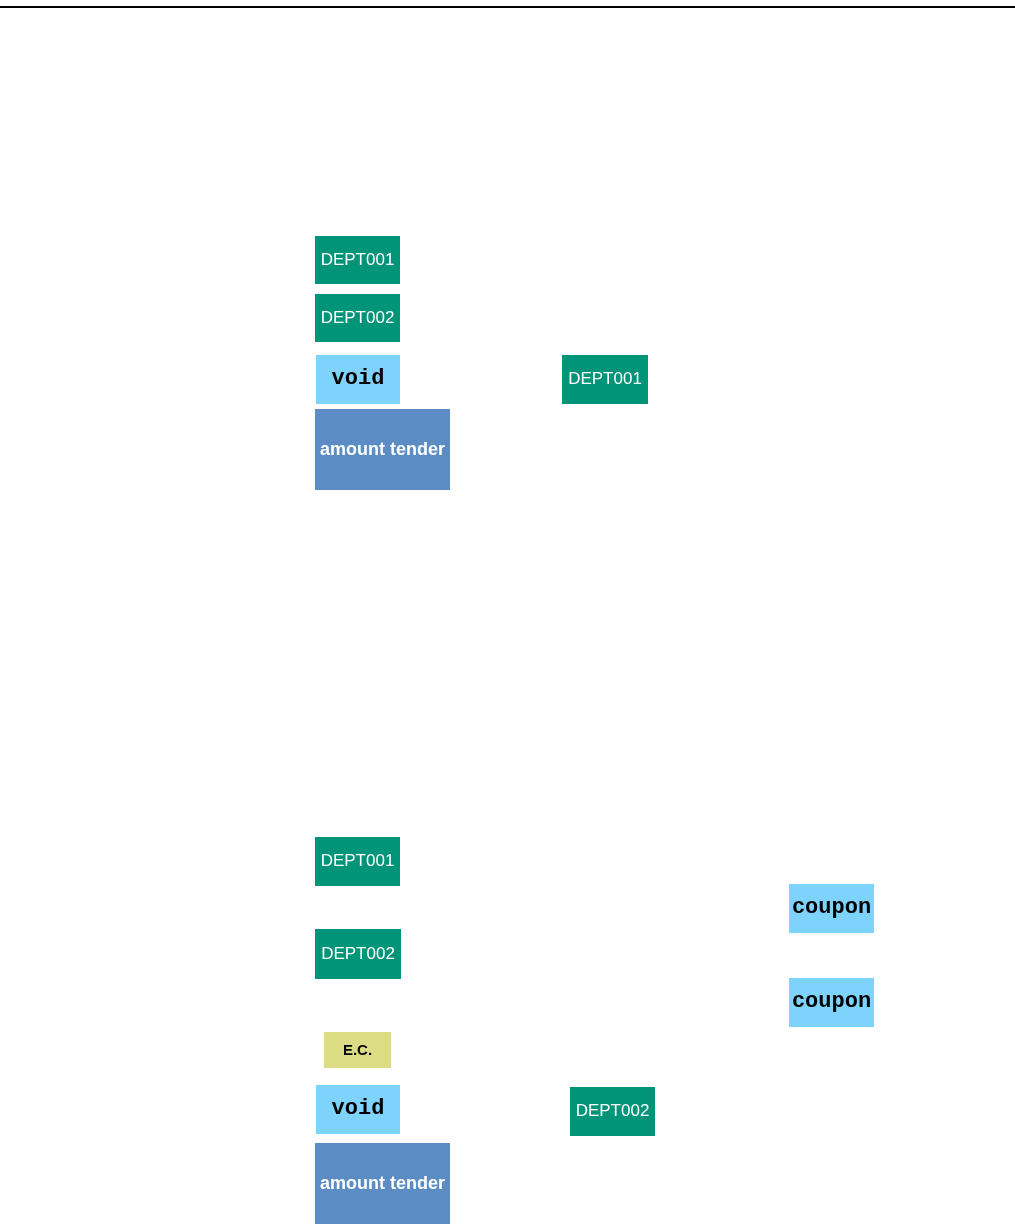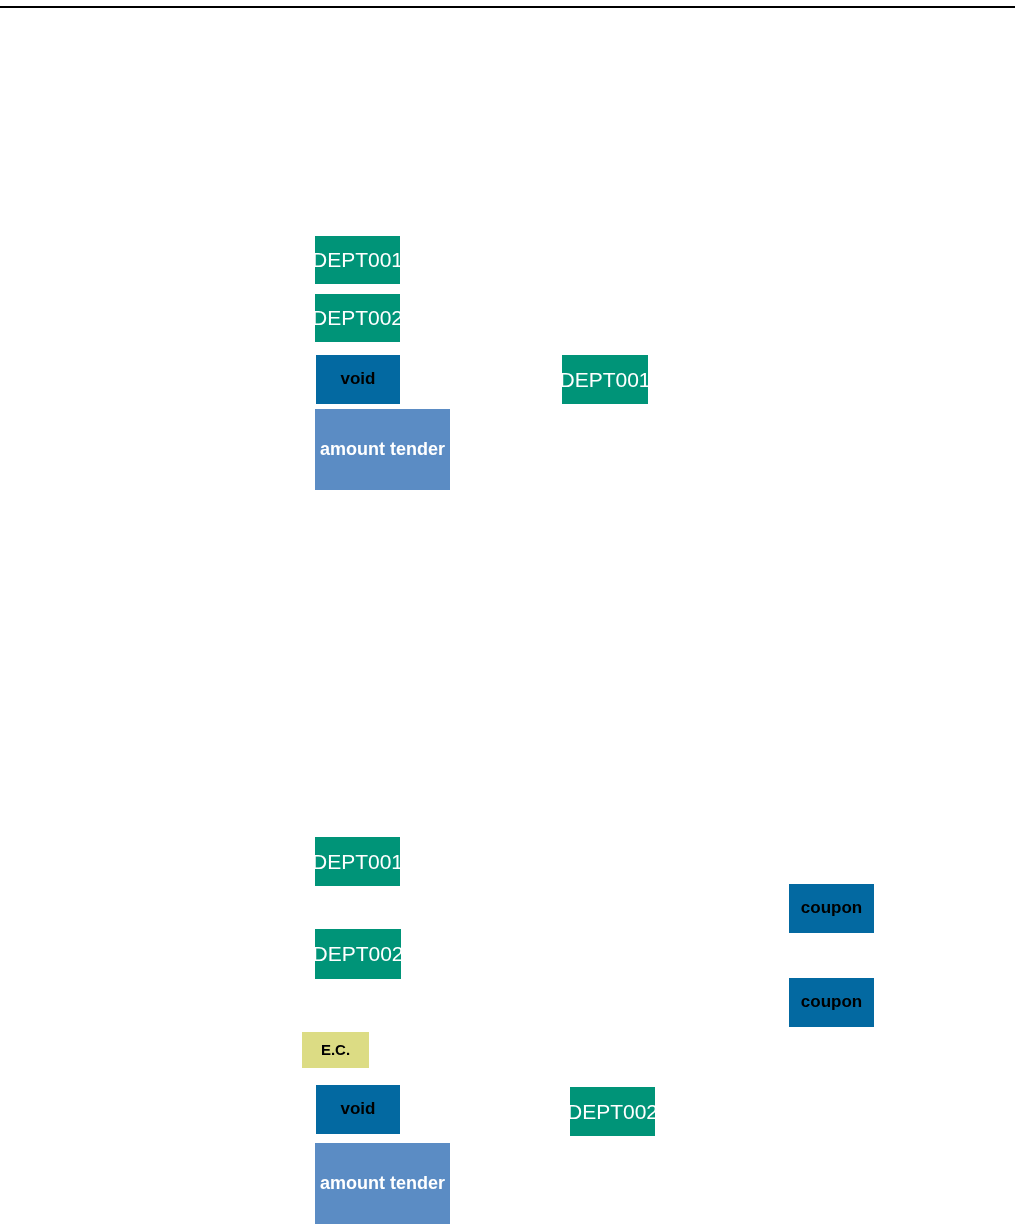--- a/index.html
+++ b/index.html
@@ -27,28 +27,29 @@
     align-items: center;
     justify-content: center;
     box-sizing: border-box;
     text-align: center;
     line-height: 1.1;
     white-space: nowrap;
   }
   .node-dept {
     background: #009478;
     color: #ffffff;
-    font-size: 21px;
+    font-size: 17px;
     font-weight: 400;
   }
   .node-yellow {
-    background: #0369a1;
+    background: #7dd3fc;
     color: #000000;
-    font-size: 17px;
+    font-size: 22px;
     font-weight: bold;
+    font-family: Liberation Mono, monospace;
   }
   .node-yellow-light {
     background: #dcdc84;
     color: #000000;
     font-size: 15px;
     font-weight: bold;
   }
   .node-blue {
     background: #5b8cc4;
     color: #ffffff;
@@ -67,21 +68,21 @@
       <div style="position: absolute; left: 0px; top: 0px; width: 100%; height: 100%;">
         <div class="node node-dept" style="left: 315px; top: 236px; width: 85px; height: 48px;">DEPT001</div>
         <div class="node node-dept" style="left: 315px; top: 294px; width: 85px; height: 48px;">DEPT002</div>
         <div class="node node-yellow" style="left: 316px; top: 355px; width: 84px; height: 49px;">void</div>
         <div class="node node-blue" style="left: 315px; top: 409px; width: 135px; height: 81px;">amount tender</div>
         <div class="node node-dept" style="left: 562px; top: 355px; width: 86px; height: 49px;">DEPT001</div>
       </div>
       <div style="position: absolute; left: 0px; top: 0px; width: 100%; height: 100%;">
         <div class="node node-dept" style="left: 315px; top: 837px; width: 85px; height: 49px;">DEPT001</div>
         <div class="node node-dept" style="left: 315px; top: 929px; width: 86px; height: 50px;">DEPT002</div>
-        <div class="node node-yellow-light" style="left: 302px; top: 1032px; width: 67px; height: 36px;">E.C.</div>
+        <div class="node node-yellow-light" style="left: 324px; top: 1032px; width: 67px; height: 36px;">E.C.</div>
         <div class="node node-yellow" style="left: 316px; top: 1085px; width: 84px; height: 49px;">void</div>
         <div class="node node-blue" style="left: 315px; top: 1143px; width: 135px; height: 81px;">amount tender</div>
         <div class="node node-dept" style="left: 570px; top: 1087px; width: 85px; height: 49px;">DEPT002</div>
         <div class="node node-yellow" style="left: 789px; top: 884px; width: 85px; height: 49px;">coupon</div>
         <div class="node node-yellow" style="left: 789px; top: 978px; width: 85px; height: 49px;">coupon</div>
       </div>
     </div>
 
 </div>
 

